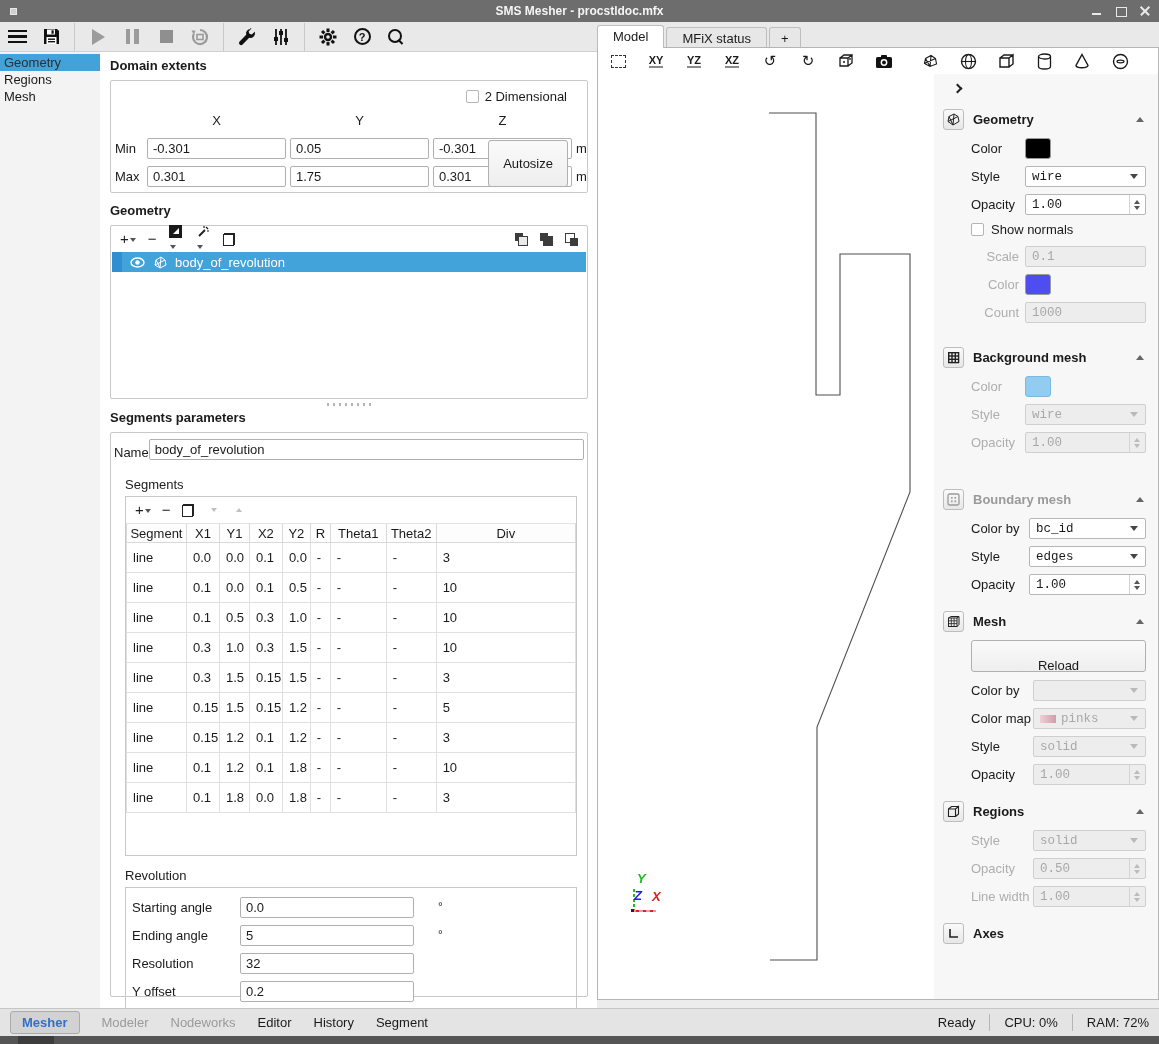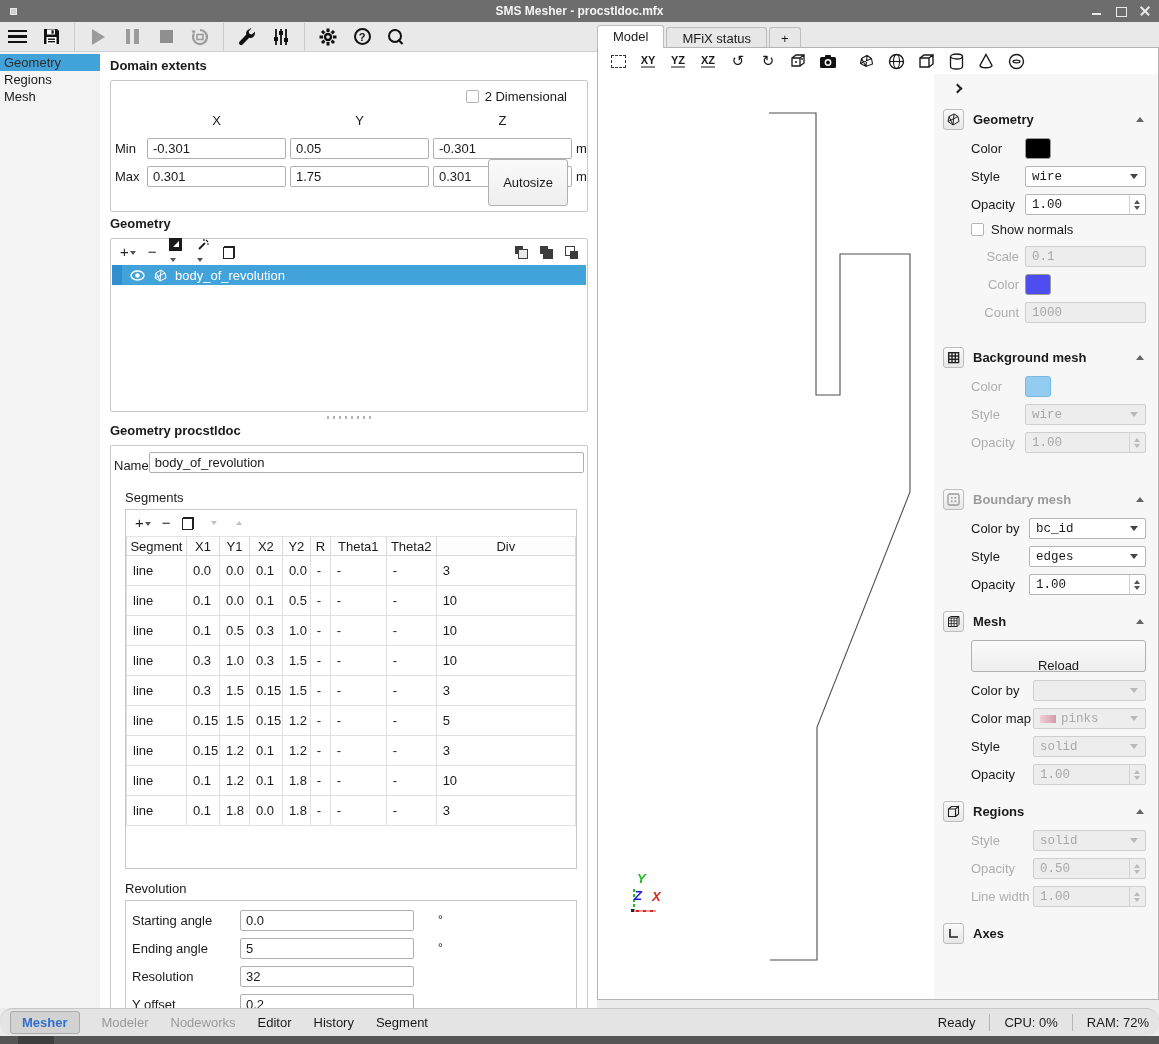--- a/index.html
+++ b/index.html
@@ -34,21 +34,21 @@
   .mag::before { content:""; position:absolute; left:1px; top:1px; width:10px; height:10px; border:2.2px solid #111; border-radius:50%; }
   .mag::after { content:""; position:absolute; left:11.5px; top:11.5px; width:6px; height:2.4px; background:#111; transform:rotate(45deg); transform-origin:0 0; }
   
   .nav { position:absolute; left:0; top:52px; width:100px; height:956px; background:#f3f3f3; padding-top:2px; }
   .nav-item { height:17px; line-height:17px; padding-left:4px; color:#1a1a1a; }
   .nav-item.sel { background:#42a2da; color:#2f2f2f; }
   
   .main { position:absolute; left:100px; top:52px; width:497px; height:956px; background:#fff; padding:6px 9px 0 10px; }
   h3.sect { font-size:13px; font-weight:bold; margin:0 0 7px 0; }
   .groupbox { border:1px solid #c8c8c8; border-radius:2px; background:#fff; position:relative; }
-  .gb1 { width:478px; height:132px; margin-bottom:4px; }
+  .gb1 { width:478px; height:113px; margin-bottom:10px; }
   .cbrow { position:absolute; top:8px; right:20px; display:flex; align-items:center; gap:6px; }
   .cb { width:13px; height:13px; border:1px solid #b4b4b4; background:#fff; border-radius:2px; }
   .dgrid { display:grid; grid-template-columns:30px 139px 139px 139px 14px; column-gap:4px; align-items:center; margin:30px 0 0 2px; }
   .dgrid .hdr { text-align:center; height:20px; line-height:20px; }
   .dgrid .rl { padding-left:2px; }
   .ipt { height:21px; border:1px solid #b0b0b0; border-radius:2px; width:100%; padding:0 5px; font:13px "Liberation Sans","DejaVu Sans",sans-serif; color:#1a1a1a; background:#fff; }
   .dgrid > * { margin-bottom:7px; }
   .btn { display:inline-block; border:1px solid #b0b0b0; border-radius:3px; background:linear-gradient(#fafafa,#eee);
     padding:15px 14px; font-size:13px; }
   .autosize { position:absolute; right:19px; bottom:5px; }
@@ -89,21 +89,21 @@
   .revrow input { width:174px; }
   .revrow .unit { margin-left:8px; font-size:12px; }
   
   .viewerpane { position:absolute; left:597px; top:25px; width:562px; height:983px; }
   .tabbar { display:flex; height:23px; align-items:flex-end; }
   .tab { padding:3px 15px 4px 15px; border:1px solid #bdbdbd; border-bottom:none; background:#e7e7e7; margin-right:2px;
     border-radius:3px 3px 0 0; height:21px; }
   .tab.active { background:#fff; height:23px; position:relative; z-index:2; }
   .tab.plus { padding:3px 11px 4px 11px; }
   .tabcontent { position:absolute; left:0; top:22px; width:562px; height:953px; background:#fff; border:1px solid #b5b5b5; }
-  .vtoolbar { height:26px; display:flex; align-items:center; gap:8px; padding-left:9px; }
+  .vtoolbar { height:26px; display:flex; align-items:center; gap:16px; padding-left:9px; }
   .vtb { width:22px; height:20px; display:flex; align-items:center; justify-content:center; color:#1a1a1a; }
   .planelbl { font-size:11px; font-weight:bold; border-bottom:2px solid #8a8a8a; padding-bottom:0px; }
   .rot { font-size:15px; color:#1a1a1a; }
   .dashsq { width:15px; height:13px; border:1.6px dashed #333; position:relative; }
   .contentrow { display:flex; height:925px; }
   .viewport { flex:1; position:relative; background:#fff; }
   .viewport svg.scene { position:absolute; left:0; top:0; }
   .axtriad { position:absolute; left:30px; top:797px; width:40px; height:46px; font-style:italic; font-weight:bold; font-size:13px; }
   .axY { position:absolute; left:9px; top:0; color:#22bb22; }
   .axZ { position:absolute; left:6px; top:17px; color:#2222dd; }
@@ -138,21 +138,21 @@
     display:flex; flex-direction:column; align-items:center; justify-content:center; gap:2px; }
   .sArr { width:0; height:0; border-left:3.5px solid transparent; border-right:3.5px solid transparent; }
   .sArr.u { border-bottom:4px solid #555; } .sArr.d { border-top:4px solid #555; }
   .pfield.dis .sArr.u { border-bottom-color:#bbb; } .pfield.dis .sArr.d { border-top-color:#bbb; }
   .swatch { width:26px; height:21px; border-radius:3px; border:1px solid #9a9a9a; }
   .pcheck { display:flex; align-items:center; gap:7px; margin:2px 12px 9px 37px; }
   .reload { margin:0 12px 8px 37px; width:175px; height:22px; text-align:center; line-height:20px; }
   .cmapswatch { width:16px; height:8px; margin-right:5px; background:linear-gradient(90deg,#f3b8c6,#b85a72); opacity:.55; }
   
   .bottombar { position:absolute; left:0; top:1008px; width:1159px; height:28px; background:#e4e4e4;
-    border-top:1px solid #c6c6c6; display:flex; align-items:center;border-radius:13px; }
+    border-top:1px solid #c6c6c6; display:flex; align-items:center; }
   .modebtn { margin-left:10px; padding:3px 11px; background:#d2d2d2; border:1px solid #ababab; border-radius:3px;
     font-weight:bold; color:#2f6fd0; }
   .modelbl { margin-left:22px; }
   .modelbl.dim { color:#9a9a9a; }
   .statusgrp { position:absolute; right:10px; display:flex; align-items:center; gap:14px; }
   .ssep { width:1px; height:17px; background:#b5b5b5; }
   .taskstrip { position:absolute; left:0; top:1036px; width:1159px; height:8px; background:#555; }
   .taskstrip .blk { position:absolute; left:18px; top:0; width:36px; height:8px; background:#3d3d3d; }
   svg { display:block; }
 </style>
@@ -317,21 +317,21 @@
         </svg>
       <svg width="13" height="13" viewBox="0 0 13 13" style="margin-left:9px">
           <path d="M2 4 L7 1 L11 4 L12 9 L6 12 L1 9 Z M2 4 L6 12 M7 1 L6 12 M11 4 L1 9" fill="none" stroke="#fff" stroke-width="1"></path>
         </svg>
       <span class="lbl">body_of_revolution</span>
     </div>
   </div>
 
   <div class="splitter-dots"></div>
 
-  <h3 class="sect">Geometry procstldoc</h3>
+  <h3 class="sect">Segments parameters</h3>
   <div class="groupbox gb2">
     <div class="namerow">
       <span>Name</span>
       <input class="ipt" style="flex: 1 1 0%;" value="body_of_revolution">
     </div>
 
     <div class="sublabel">Segments</div>
     <div class="segpanel">
       <div class="minitb" style="gap:11px">
         <span class="glyph"><span>+</span><span class="caret"></span></span>

